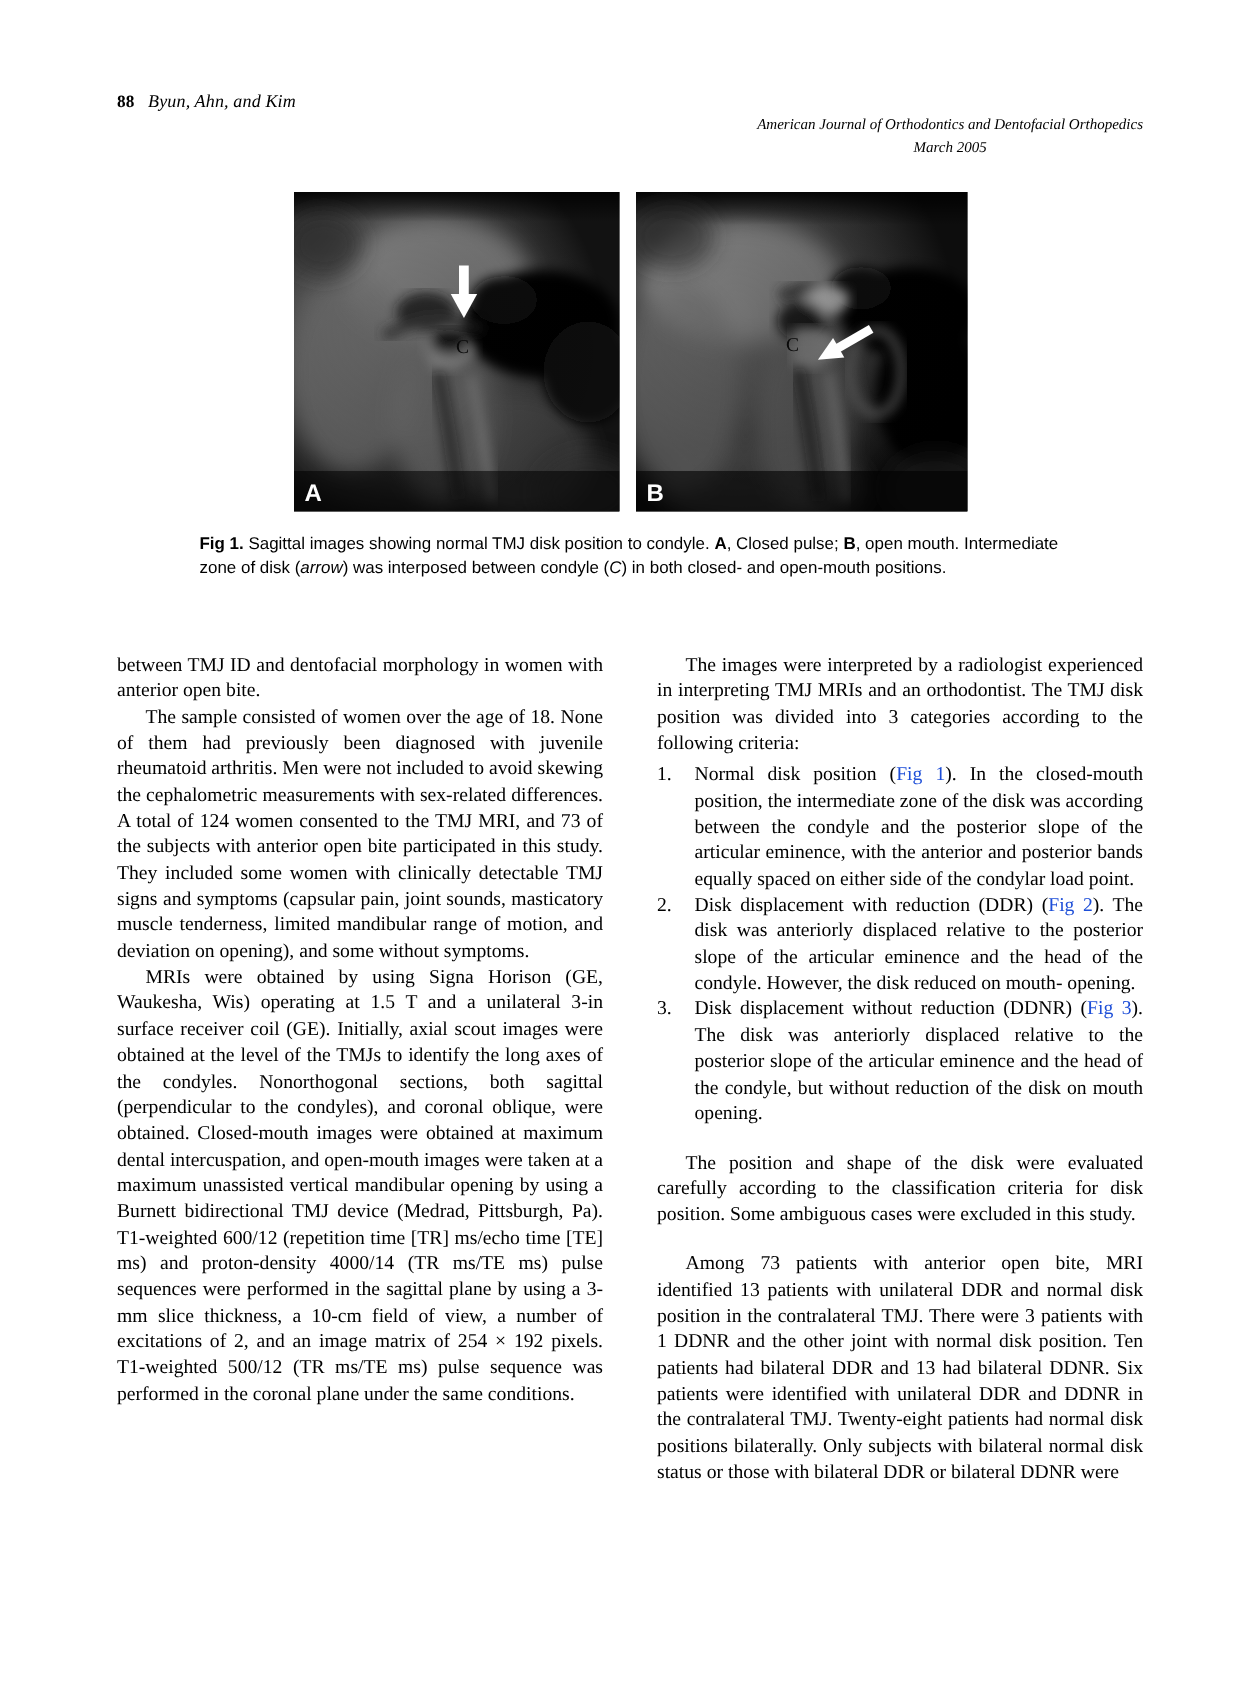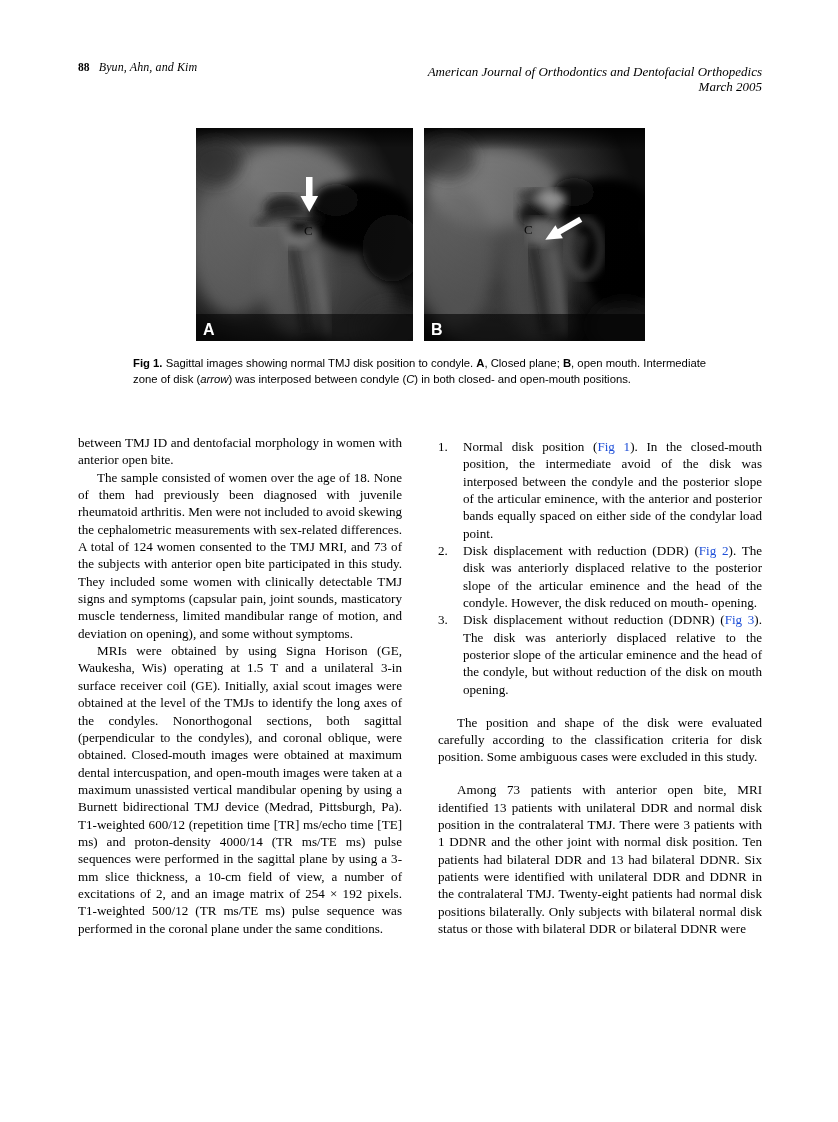--- a/index.html
+++ b/index.html
@@ -46,24 +46,24 @@
     font-size: 11.5px;
     margin-right: 9px;
   }
   .runhead-authors {
     font-style: italic;
     font-size: 12px;
   }
   .runhead-right {
     position: absolute;
     right: 0;
-    top: 4px;
-    text-align: right;
+    top: 16px;
+    text-align: center;
     font-style: italic;
-    font-size: 13px;
+    font-size: 10px;
     line-height: 15px;
     white-space: nowrap;
   }
 
   
   .figure-block {
     position: absolute;
     left: 196px;
     top: 128px;
     width: 449px;
@@ -333,36 +333,37 @@
           </g>
         </svg>
         <span class="condyle-label" style="left:100px; top:95px;">C</span>
         <span class="panel-letter">B</span>
       </div>
 
     </div>
   </div>
 
   <div class="caption">
-    <b>Fig 1.</b><span> Sagittal images showing normal TMJ disk position to condyle. </span><b>A</b><span>, Closed plane; </span><b>B</b><span>, open mouth. Intermediate zone of disk (</span><i>arrow</i><span>) was interposed between condyle (</span><i>C</i><span>) in both closed- and open-mouth positions.</span>
+    <b>Fig 1.</b><span> Sagittal images showing normal TMJ disk position to condyle. </span><b>A</b><span>, Closed pulse; </span><b>B</b><span>, open mouth. Intermediate zone of disk (</span><i>arrow</i><span>) was interposed between condyle (</span><i>C</i><span>) in both closed- and open-mouth positions.</span>
   </div>
 
   <div class="columns">
 
     <div class="col">
       <p class="noindent">between TMJ ID and dentofacial morphology in women with anterior open bite.</p>
       <p class="indent">The sample consisted of women over the age of 18. None of them had previously been diagnosed with juvenile rheumatoid arthritis. Men were not included to avoid skewing the cephalometric measurements with sex-related differences. A total of 124 women consented to the TMJ MRI, and 73 of the subjects with anterior open bite participated in this study. They included some women with clinically detectable TMJ signs and symptoms (capsular pain, joint sounds, masticatory muscle tenderness, limited mandibular range of motion, and deviation on opening), and some without symptoms.</p>
       <p class="indent">MRIs were obtained by using Signa Horison (GE, Waukesha, Wis) operating at 1.5 T and a unilateral 3-in surface receiver coil (GE). Initially, axial scout images were obtained at the level of the TMJs to identify the long axes of the condyles. Nonorthogonal sections, both sagittal (perpendicular to the condyles), and coronal oblique, were obtained. Closed-mouth images were obtained at maximum dental intercuspation, and open-mouth images were taken at a maximum unassisted vertical mandibular opening by using a Burnett bidirectional TMJ device (Medrad, Pittsburgh, Pa). T1-weighted 600/12 (repetition time [TR] ms/echo time [TE] ms) and proton-density 4000/14 (TR ms/TE ms) pulse sequences were performed in the sagittal plane by using a 3-mm slice thickness, a 10-cm field of view, a number of excitations of 2, and an image matrix of 254 × 192 pixels. T1-weighted 500/12 (TR ms/TE ms) pulse sequence was performed in the coronal plane under the same conditions.</p>
     </div>
 
     <div class="col">
+      <p class="indent">The images were interpreted by a radiologist experienced in interpreting TMJ MRIs and an orthodontist. The TMJ disk position was divided into 3 categories according to the following criteria:</p>
 
       <ol class="criteria">
         <li>
-          <span class="num">1.</span><span>Normal disk position (</span><span class="figref">Fig 1</span><span>). In the closed-mouth position, the intermediate avoid of the disk was interposed between the condyle and the posterior slope of the articular eminence, with the anterior and posterior bands equally spaced on either side of the condylar load point.</span>
+          <span class="num">1.</span><span>Normal disk position (</span><span class="figref">Fig 1</span><span>). In the closed-mouth position, the intermediate zone of the disk was according between the condyle and the posterior slope of the articular eminence, with the anterior and posterior bands equally spaced on either side of the condylar load point.</span>
         </li>
         <li>
           <span class="num">2.</span><span>Disk displacement with reduction (DDR) (</span><span class="figref">Fig 2</span><span>). The disk was anteriorly displaced relative to the posterior slope of the articular eminence and the head of the condyle. However, the disk reduced on mouth- opening.</span>
         </li>
         <li>
           <span class="num">3.</span><span>Disk displacement without reduction (DDNR) (</span><span class="figref">Fig 3</span><span>). The disk was anteriorly displaced relative to the posterior slope of the articular eminence and the head of the condyle, but without reduction of the disk on mouth opening.</span>
         </li>
       </ol>
 
       <p class="indent gap-para">The position and shape of the disk were evaluated carefully according to the classification criteria for disk position. Some ambiguous cases were excluded in this study.</p>

